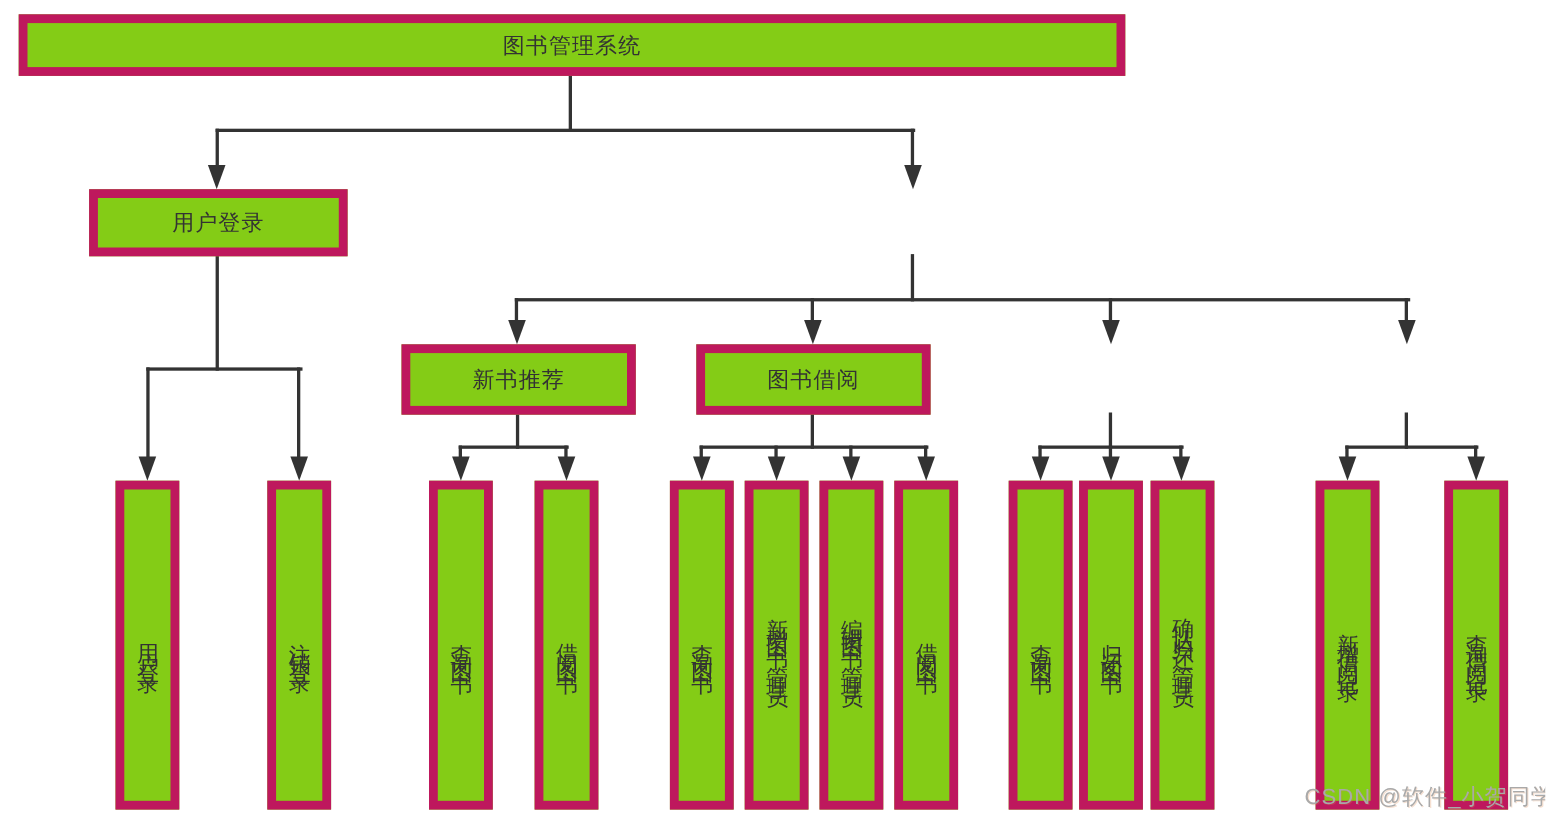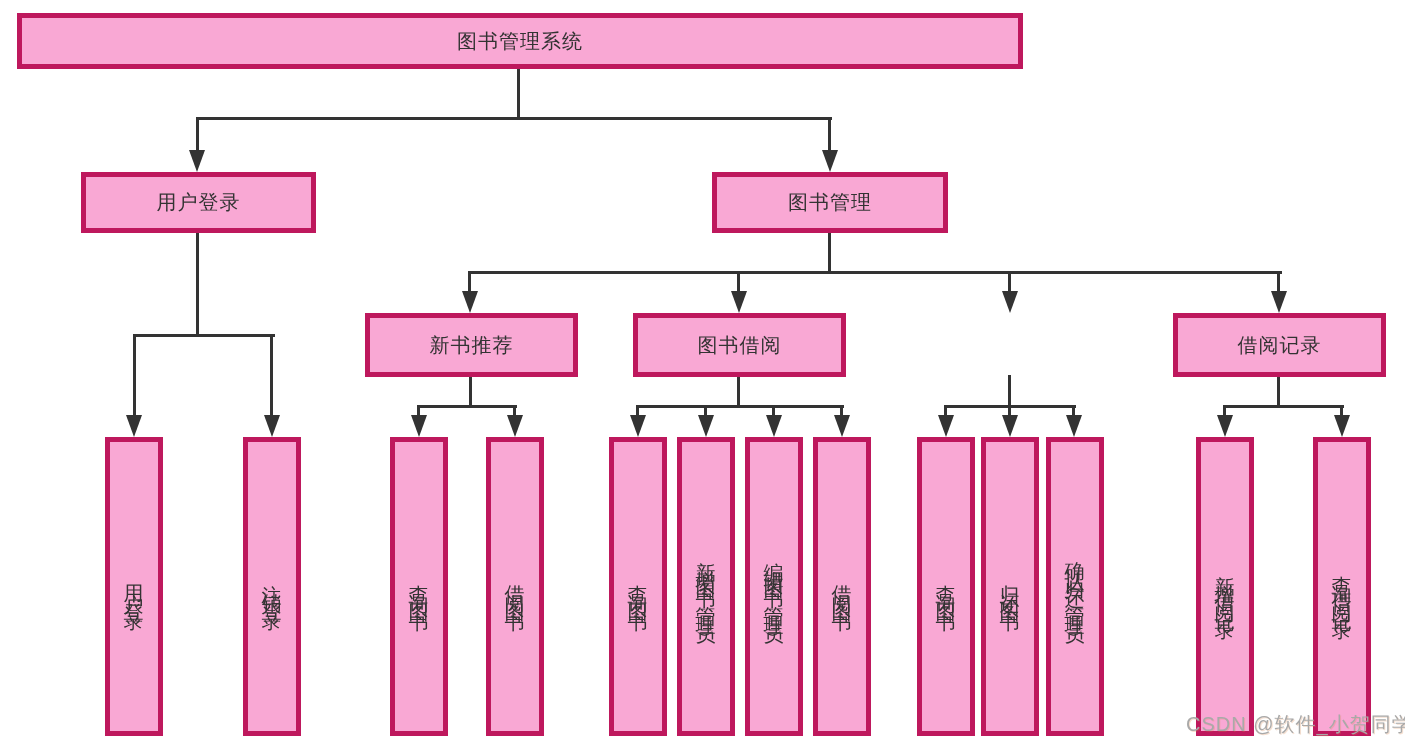--- a/index.html
+++ b/index.html
@@ -8,22 +8,22 @@
     width: 1405px;
     height: 747px;
     background: #ffffff;
     font-family: "Liberation Sans", "DejaVu Sans", sans-serif;
     color: #333333;
     overflow: hidden;
   }
   .box {
     position: absolute;
     box-sizing: border-box;
-    border: 5px solid #be185d;
-    background: #f9a8d4;
+    border: 8px solid #be185d;
+    background: #84cc16;
     display: flex;
     align-items: center;
     justify-content: center;
     font-size: 20px;
     letter-spacing: 1px;
     white-space: nowrap;
   }
   .leaf { top: 437px; width: 58px; height: 299px; }
   .leaf .vtext {
     writing-mode: vertical-rl;
@@ -114,28 +114,26 @@
   <div class="h-line" style="left:1223px; top:405px; width:121px;"></div>
   <div class="v-line" style="left:1223px; top:405px; height:14px;"></div>
   <div class="arrow" style="left:1217px; top:415px;"></div>
   <div class="v-line" style="left:1340px; top:405px; height:14px;"></div>
   <div class="arrow" style="left:1334px; top:415px;"></div>
 
   <div class="box" style="left:17px; top:13px; width:1006px; height:56px;">图书管理系统</div>
 
   <div class="box" style="left:81px; top:172px; width:235px; height:61px;">用户登录</div>
 
-  <div class="box" style="left:712px; top:172px; width:236px; height:61px;">图书管理</div>
 
   <div class="box" style="left:633px; top:313px; width:213px; height:64px;">图书借阅</div>
 
   <div class="box" style="left:365px; top:313px; width:213px; height:64px;">新书推荐</div>
 
 
-  <div class="box" style="left:1173px; top:313px; width:213px; height:64px;">借阅记录</div>
 
   <div class="box leaf" style="left:105px;">
     <span class="vtext">用户登录</span>
   </div>
   <div class="box leaf" style="left:243px;">
     <span class="vtext">注销登录</span>
   </div>
 
   <div class="box leaf" style="left:390px;">
     <span class="vtext">查询图书</span>

